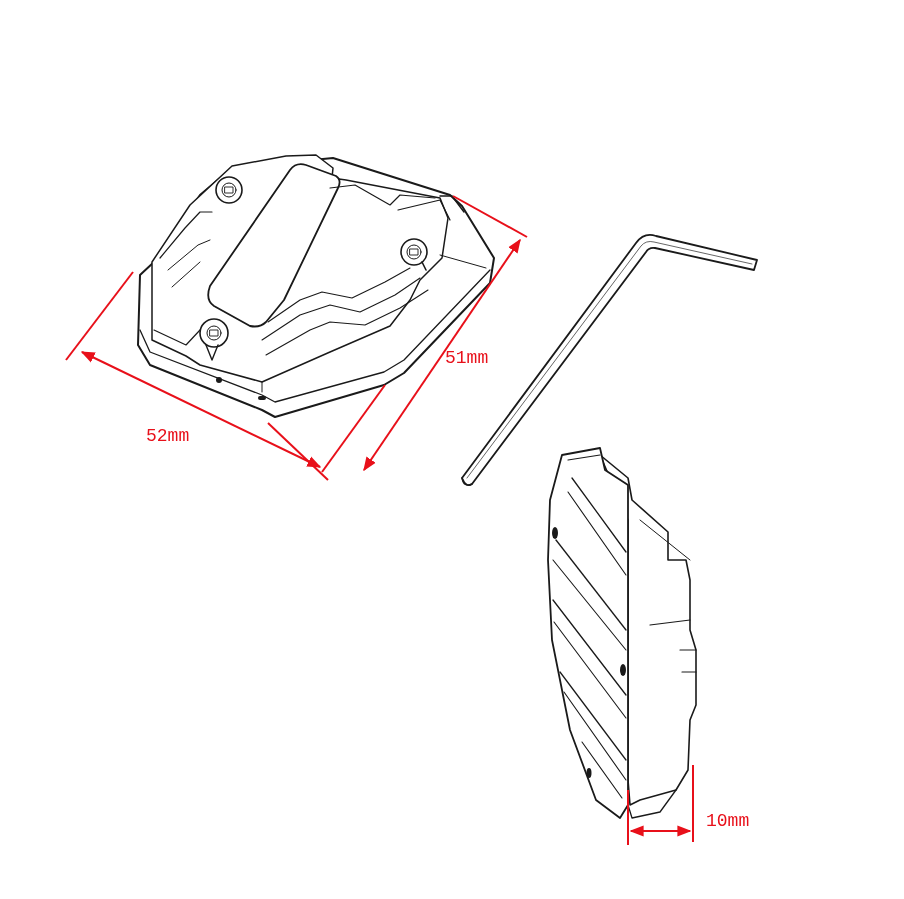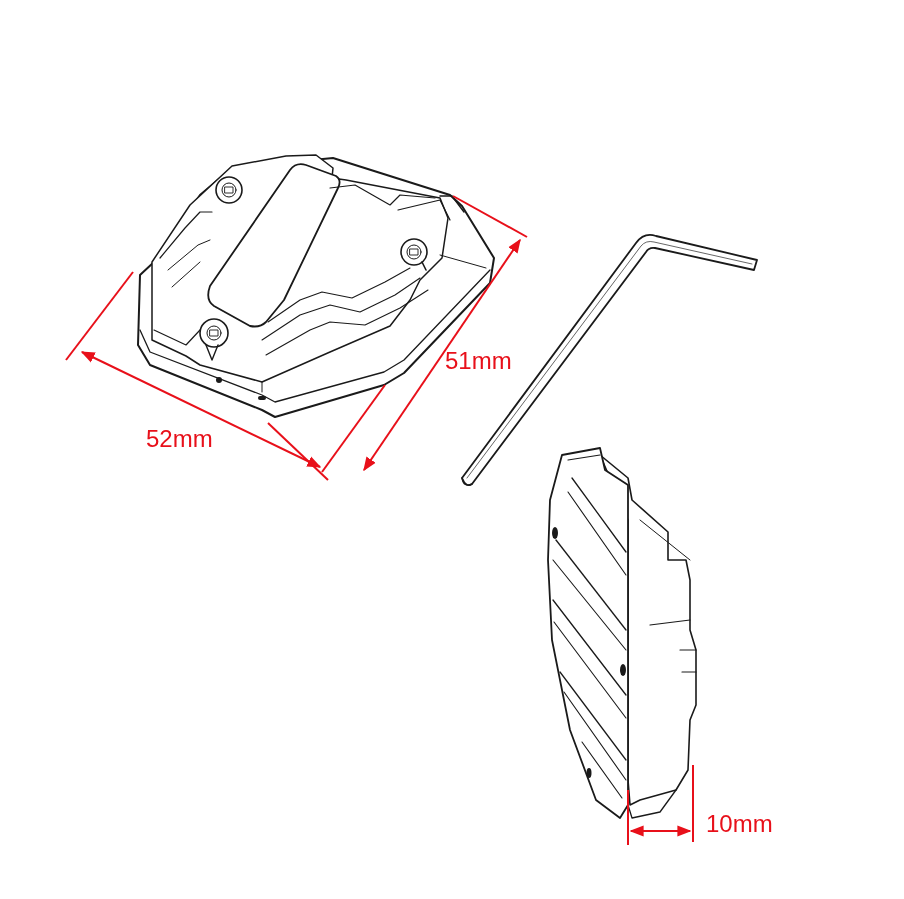--- a/index.html
+++ b/index.html
@@ -1,20 +1,20 @@
 <!DOCTYPE html>
 <html><head>
 <meta charset="utf-8">
 <style>
   html, body { margin: 0; padding: 0; background: #ffffff; }
   body { width: 904px; height: 899px; position: relative; overflow: hidden;
          font-family: "Liberation Sans", sans-serif; }
   #stage { position: absolute; left: 0; top: 0; width: 904px; height: 899px; }
-  .dim-label { position: absolute; font-family: Liberation Sans, sans-serif;
-               font-size: 24px; color: #e8101a; white-space: nowrap; line-height: 1; }
+  .dim-label { position: absolute; font-family: Liberation Mono, monospace;
+               font-size: 18px; color: #e8101a; white-space: nowrap; line-height: 1; }
 </style>
 </head>
 <body>
 
 <div id="stage">
 <svg width="904" height="899" viewBox="0 0 904 899" xmlns="http://www.w3.org/2000/svg">
   <defs>
     <marker id="arr" viewBox="0 0 10 10" refX="9" refY="5" markerWidth="7" markerHeight="7" orient="auto-start-reverse">
       <path d="M0,1 L10,5 L0,9 Z" fill="#e8101a"></path>
     </marker>

